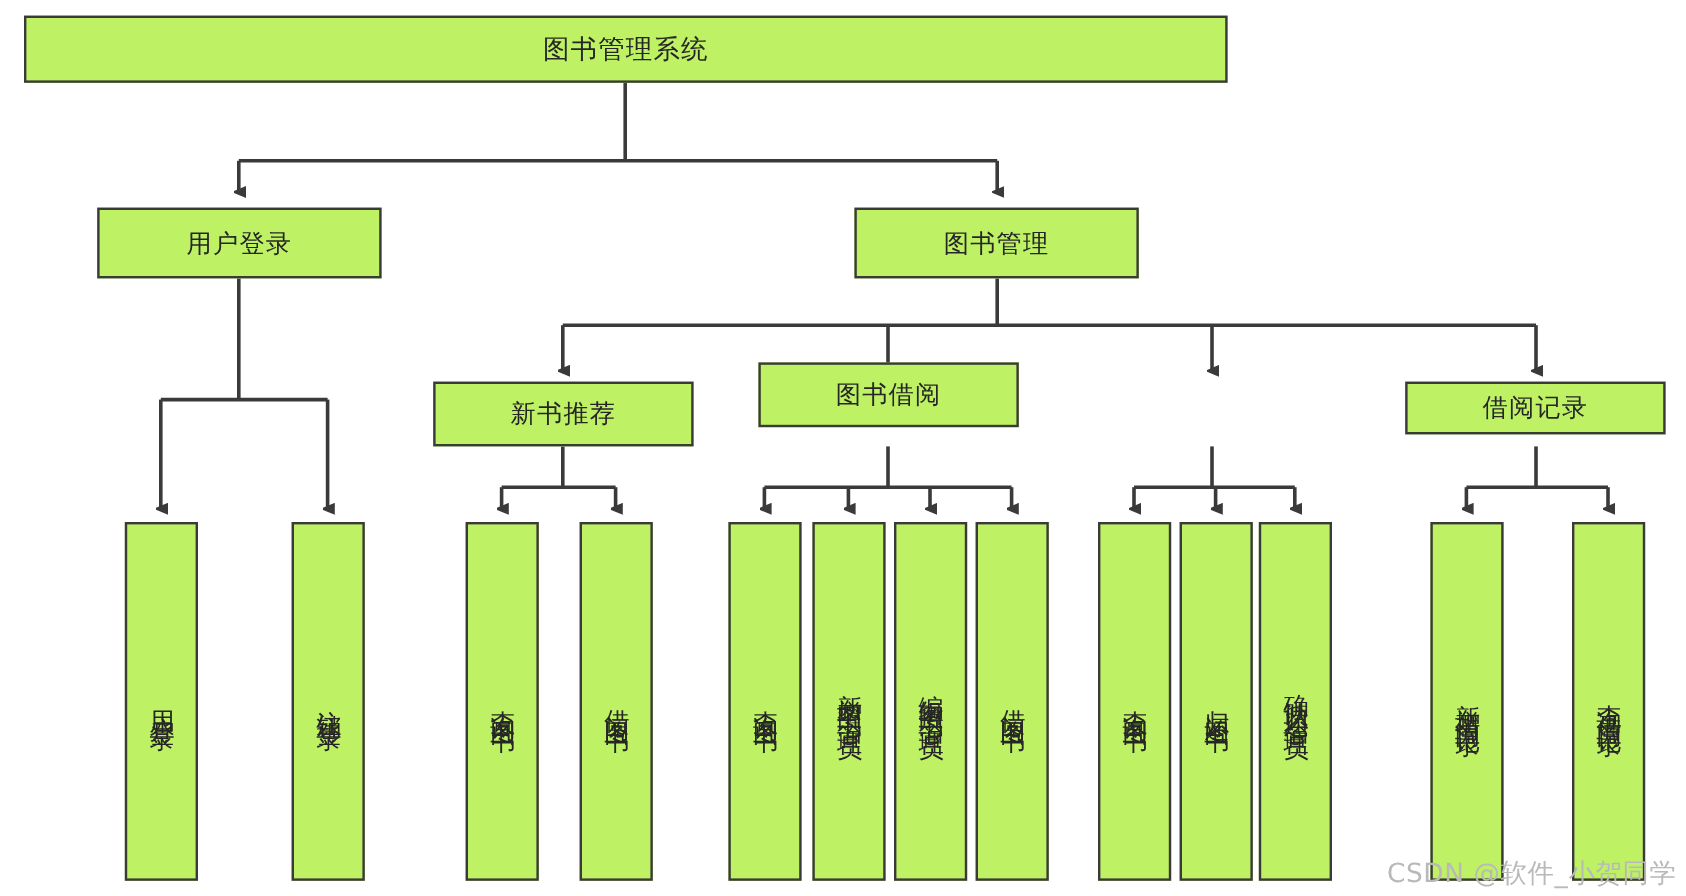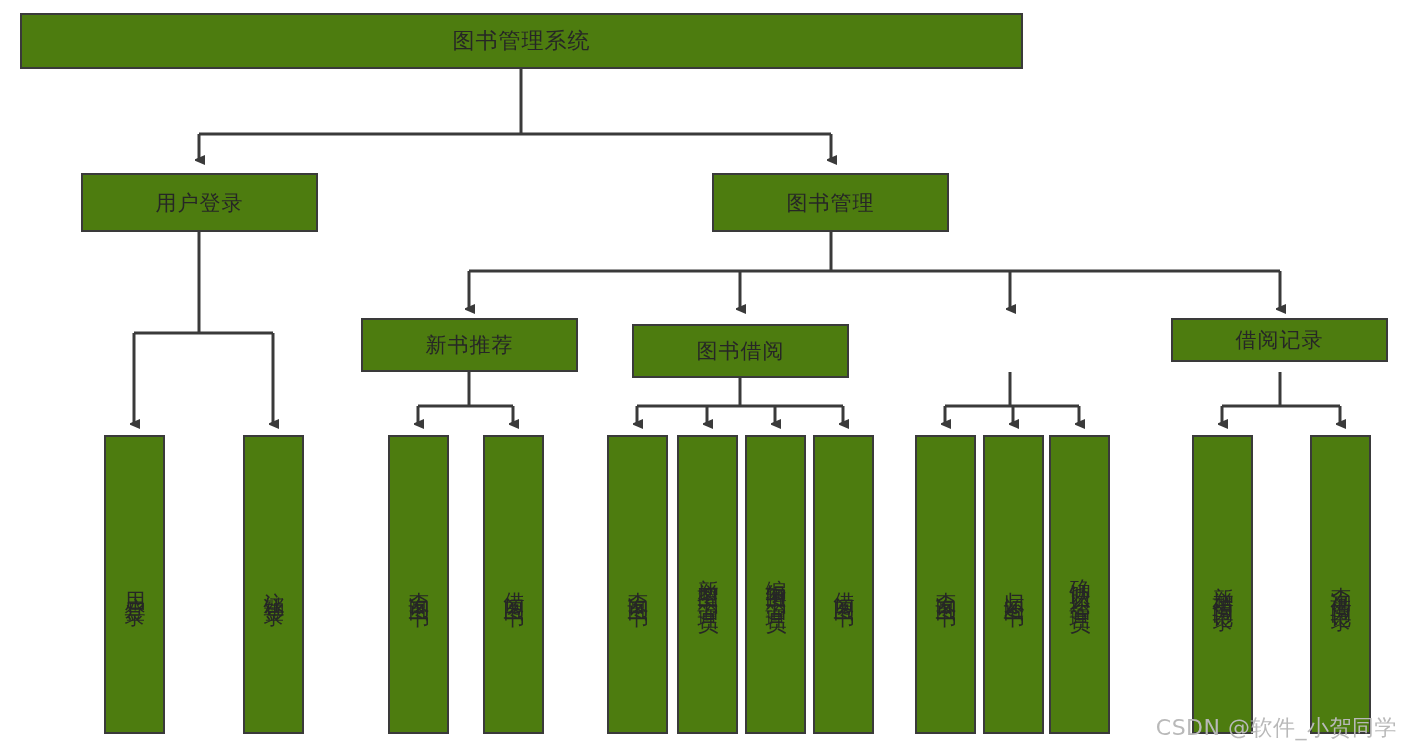--- a/index.html
+++ b/index.html
@@ -9,21 +9,21 @@
     background:#ffffff;
     font-family:"DejaVu Sans","Liberation Sans",sans-serif;
     overflow:hidden;
   }
   #canvas{position:relative;width:1405px;height:747px;}
   svg.lines{position:absolute;left:0;top:0;width:1405px;height:747px;pointer-events:none;}
 
   .node{
     position:absolute;
     box-sizing:border-box;
-    background:#4d7c0f;
+    background:#bef264;
     border:2.5px solid #3a3a3a;
     display:flex;align-items:center;justify-content:center;
     color:#262626;
   }
   .node.h{ font-size:21px; letter-spacing:1px; }
   .node.root{ font-size:22px; }
   .node.v{
     writing-mode:vertical-rl;
     text-orientation:upright;
     font-size:21px;
@@ -95,21 +95,21 @@
       <path d="M1340,406 L1340,424" marker-end="url(#arrow)"></path>
     </g>
   </svg>
 
   <div class="node h root" style="left:20px;top:13px;width:1003px;height:56px;">图书管理系统</div>
 
   <div class="node h" style="left:81px;top:173px;width:237px;height:59px;">用户登录</div>
   <div class="node h" style="left:712px;top:173px;width:237px;height:59px;">图书管理</div>
 
   <div class="node h" style="left:361px;top:318px;width:217px;height:54px;">新书推荐</div>
-  <div class="node h" style="left:632px;top:324px;width:217px;height:54px;">图书借阅</div>
+  <div class="node h" style="left:632px;top:302px;width:217px;height:54px;">图书借阅</div>
   <div class="node h" style="left:1171px;top:318px;width:217px;height:44px;">借阅记录</div>
 
   <div class="node v" style="left:104px;top:435px;width:61px;height:299px;">用户登录</div>
   <div class="node v" style="left:243px;top:435px;width:61px;height:299px;">注销登录</div>
 
   <div class="node v" style="left:388px;top:435px;width:61px;height:299px;">查询图书</div>
   <div class="node v" style="left:483px;top:435px;width:61px;height:299px;">借阅图书</div>
 
   <div class="node v" style="left:607px;top:435px;width:61px;height:299px;">查询图书</div>
   <div class="node v" style="left:677px;top:435px;width:61px;height:299px;">新增图书（管理员）</div>

